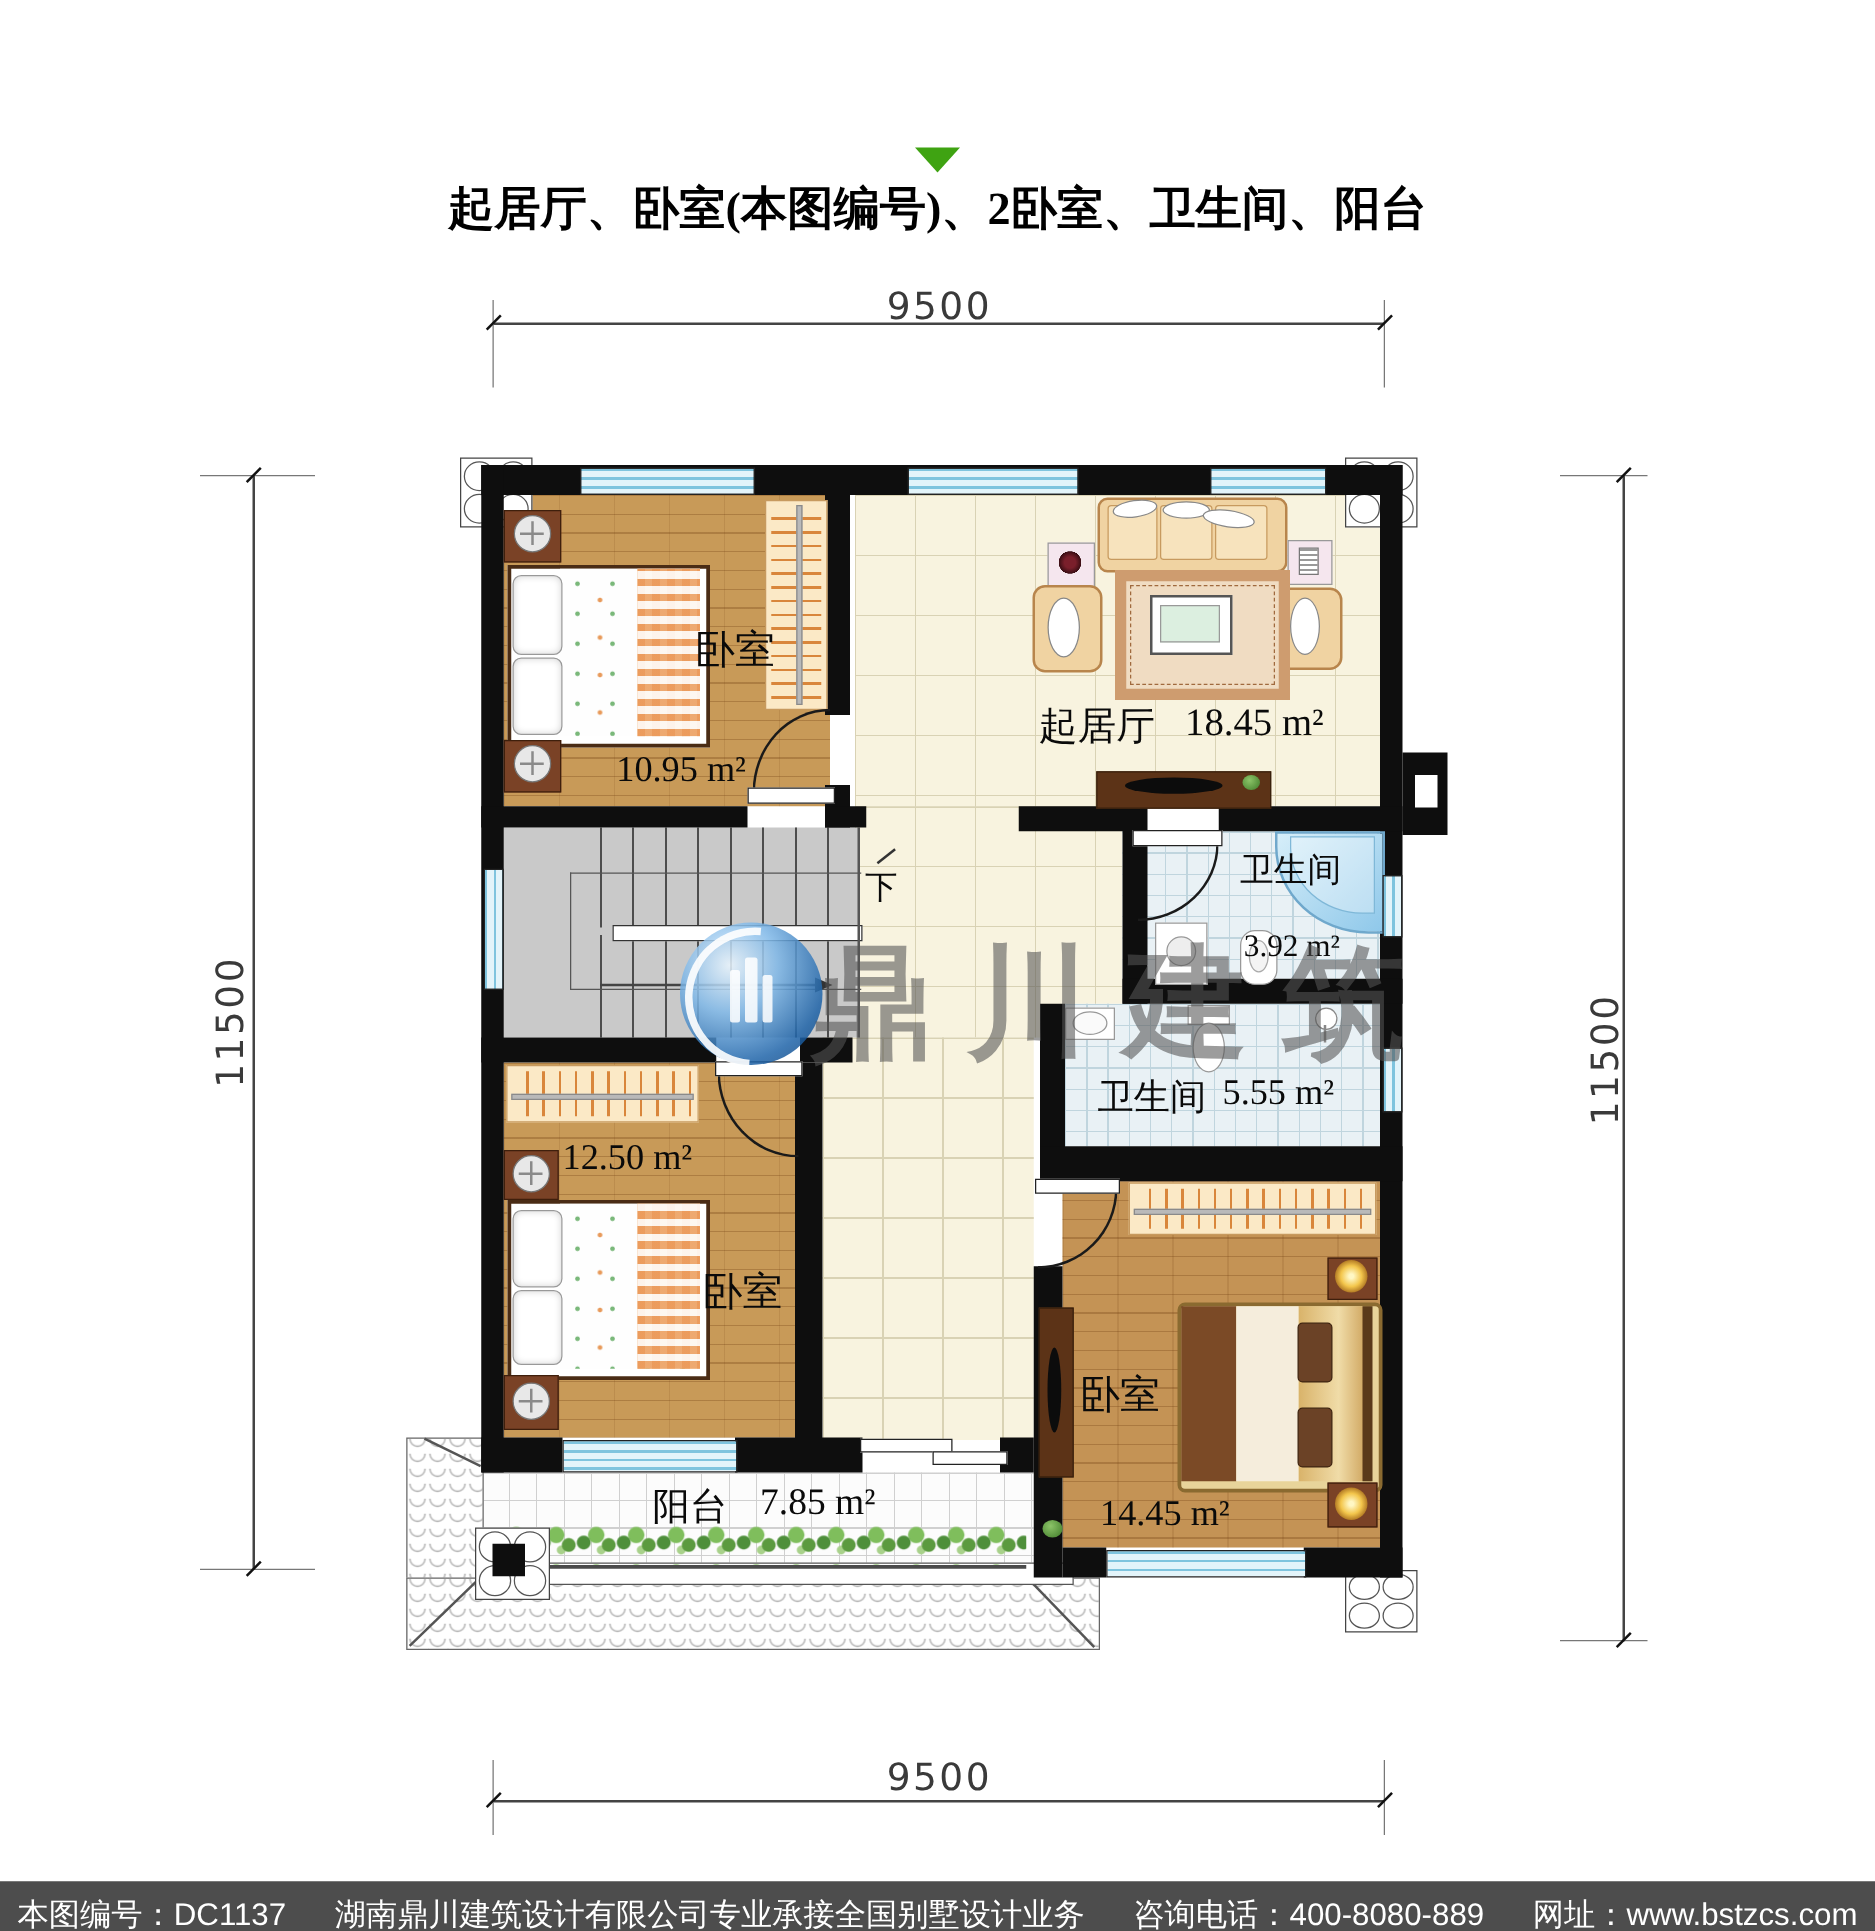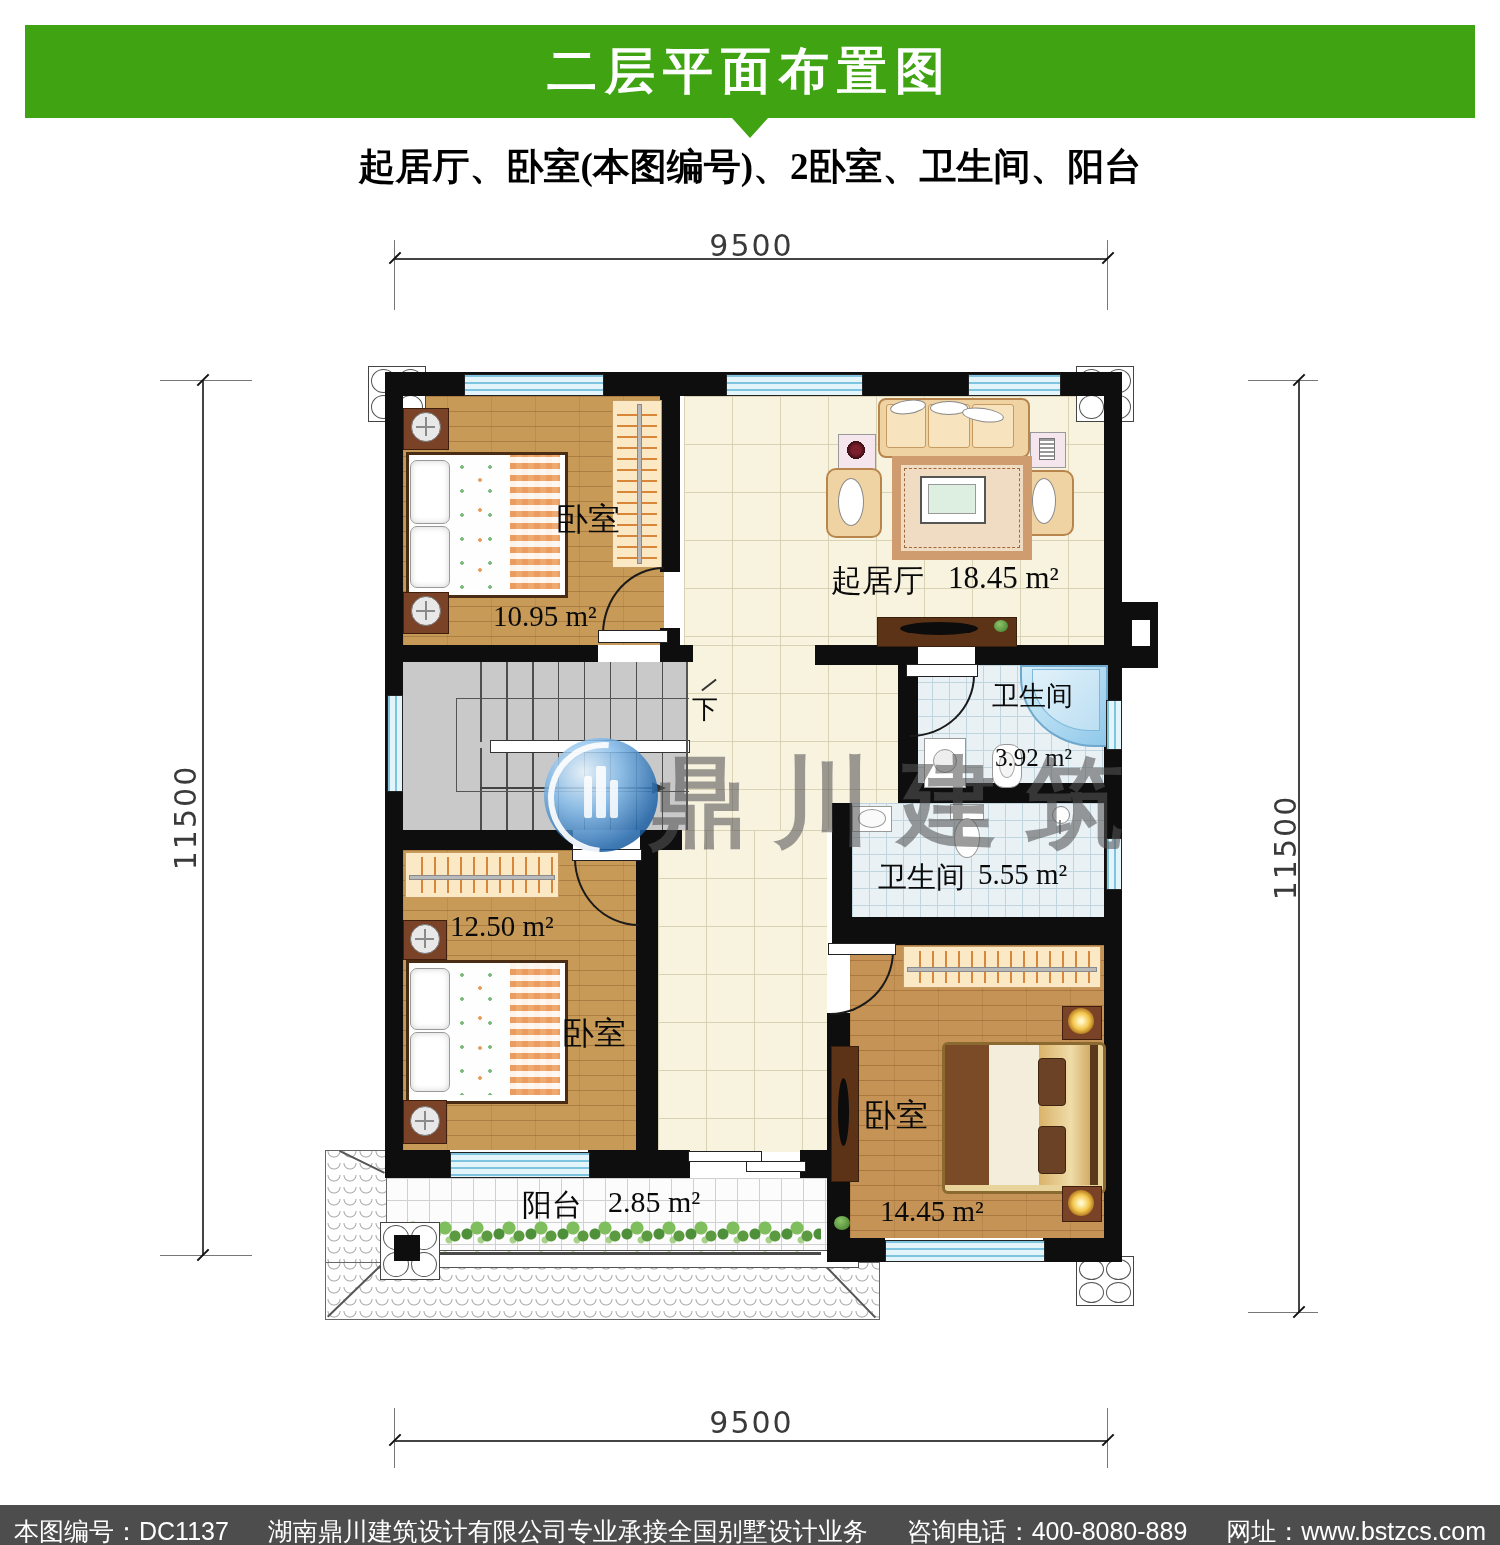--- a/index.html
+++ b/index.html
@@ -95,23 +95,20 @@
              border-left-color:#fff;border-top-color:#fff;transform:rotate(-40deg);opacity:.9;}
   .wm-bar{position:absolute;z-index:62;background:rgba(255,255,255,.85);border-radius:2px;}
   .arrowhead-r{position:absolute;width:0;height:0;border-style:solid;z-index:32;
                border-width:6px 0 6px 14px;border-color:transparent transparent transparent #333;}
 </style>
 </head>
 <body>
 
 <div id="canvas">
 
-  <div class="abs header-bar" style="left:25px;top:25px;width:1450px;height:93px;">
-    <div class="header-title">二层平面布置图</div>
-  </div>
   <div class="abs header-tri" style="left:732px;top:118px;"></div>
   <div class="abs subtitle" style="left:0;top:142px;width:1500px;text-align:center;">起居厅、卧室(本图编号)、2卧室、卫生间、阳台</div>
 
   <div class="dim-text" style="left:395px;top:228px;width:713px;text-align:center;">9500</div>
   <div class="dim-line" style="left:395px;top:258px;width:713px;height:2px;"></div>
   <div class="ext-line" style="left:394px;top:240px;width:1px;height:70px;"></div>
   <div class="ext-line" style="left:1107px;top:240px;width:1px;height:70px;"></div>
   <div class="tick" style="left:387px;top:257px;"></div>
   <div class="tick" style="left:1100px;top:257px;"></div>
 
@@ -327,21 +324,21 @@
   <div class="rlabel" style="left:948px;top:560px;font-size:31px;">18.45 m²</div>
   <div class="rlabel" style="left:992px;top:678px;font-size:27px;z-index:41;">卫生间</div>
   <div class="rlabel" style="left:995px;top:744px;font-size:25px;z-index:41;">3.92 m²</div>
   <div class="rlabel" style="left:878px;top:858px;font-size:29px;z-index:41;">卫生间</div>
   <div class="rlabel" style="left:978px;top:858px;font-size:29px;z-index:41;">5.55 m²</div>
   <div class="rlabel" style="left:450px;top:910px;font-size:29px;">12.50 m²</div>
   <div class="rlabel" style="left:562px;top:1012px;font-size:32px;">卧室</div>
   <div class="rlabel" style="left:864px;top:1094px;font-size:32px;">卧室</div>
   <div class="rlabel" style="left:880px;top:1195px;font-size:29px;">14.45 m²</div>
   <div class="rlabel" style="left:522px;top:1185px;font-size:30px;z-index:41;">阳台</div>
-  <div class="rlabel" style="left:608px;top:1185px;font-size:30px;z-index:41;">2.85 m²</div>
+  <div class="rlabel" style="left:608px;top:1185px;font-size:30px;z-index:41;">7.85 m²</div>
 
   <div class="wm-logo" style="left:544px;top:738px;width:114px;height:114px;"></div>
   <div class="wm-swoosh" style="left:548px;top:742px;width:100px;height:100px;"></div>
   <div class="wm-bar" style="left:584px;top:776px;width:8px;height:42px;"></div>
   <div class="wm-bar" style="left:596px;top:766px;width:10px;height:52px;"></div>
   <div class="wm-bar" style="left:610px;top:780px;width:8px;height:38px;"></div>
   <div class="wm-cn" style="left:648px;top:738px;">鼎川建筑</div>
 
   <div class="abs footer-bar" style="left:0;top:1505px;width:1472px;height:52px;align-items:center;">
     <span>本图编号：DC1137</span>

